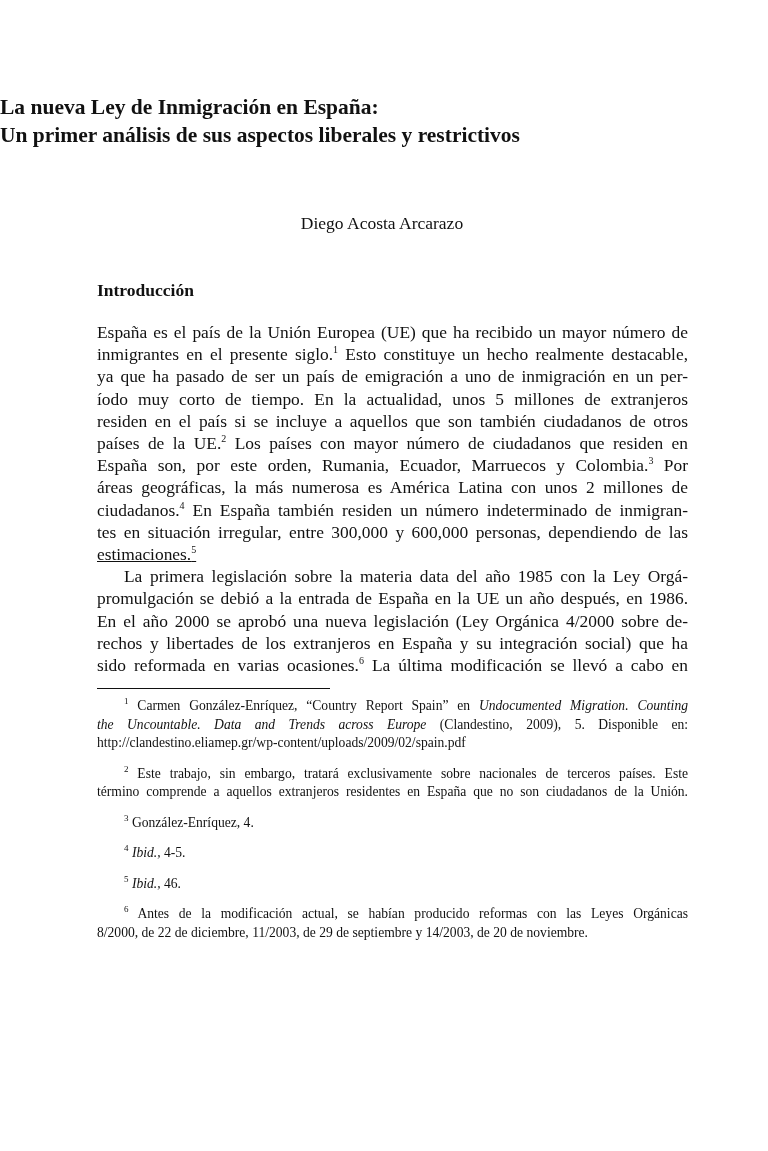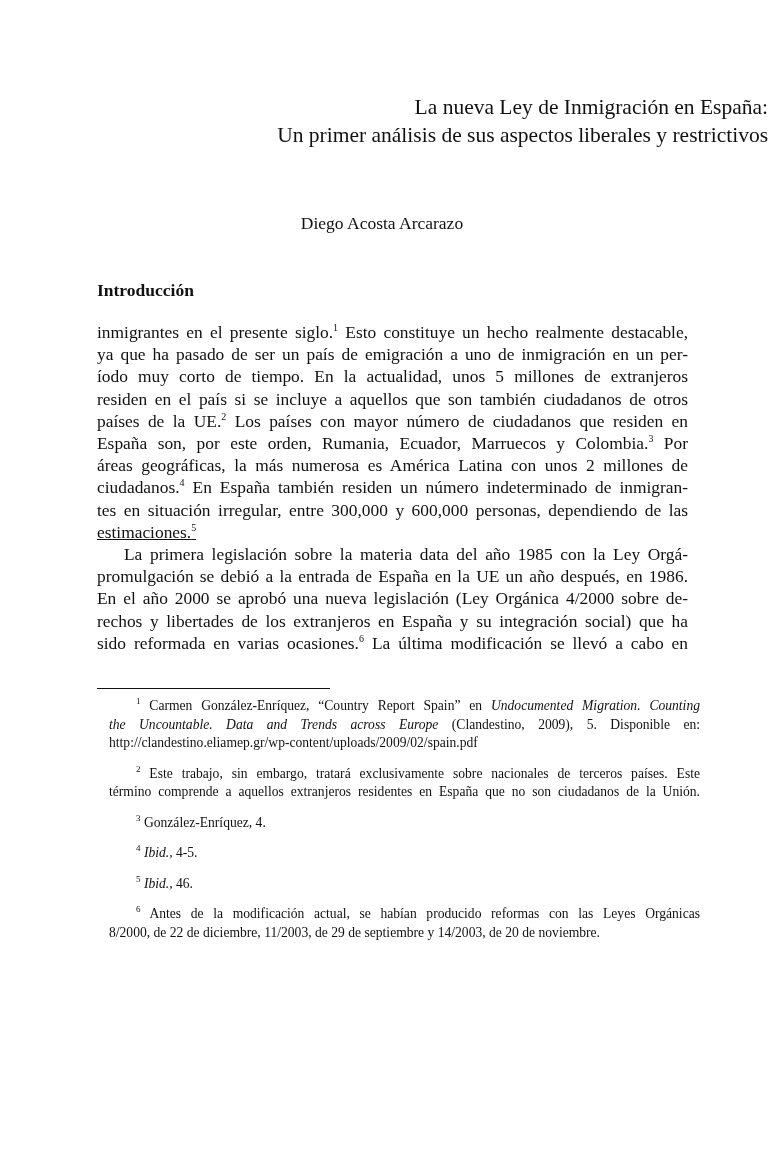--- a/index.html
+++ b/index.html
@@ -1,27 +1,27 @@
 <!DOCTYPE html>
 <html><head>
 <meta charset="utf-8">
 <style>
   html, body { margin: 0; padding: 0; background: #ffffff; }
   body { width: 768px; height: 1151px; position: relative; overflow: hidden; color: #111; font-family: "Liberation Serif", "DejaVu Serif", serif; }
   .page { position: absolute; left: 0; top: 0; width: 768px; height: 1151px; background: #fff; }
-  .title { position: absolute; left: 0; width: 768px; top: 93px; text-align: right; font-weight: normal; font-size: 21.5px; line-height: 28px; }
+  .title { position: absolute; left: 0; width: 768px; top: 93px; text-align: left; font-weight: bold; font-size: 21.5px; line-height: 28px; }
   .author { position: absolute; left: 0; width: 764px; top: 211px; text-align: center; font-size: 17.5px; line-height: 24px; }
   .heading { position: absolute; left: 97px; top: 278px; font-weight: bold; font-size: 17.5px; line-height: 24px; }
   .body { position: absolute; left: 97px; width: 591px; top: 321px; font-size: 17.4px; line-height: 22.2px; text-align: justify; }
   .body p { margin: 0; }
   .body .line { display: block; text-align: justify; text-align-last: justify; white-space: nowrap; }
   .body .line.last { text-align-last: left; text-decoration: underline; }
   sup { font-size: 10px; line-height: 0; vertical-align: 7px; }
   .rule { position: absolute; left: 97px; top: 688px; width: 233px; height: 1px; background: #111; }
-  .footnotes { position: absolute; left: 109px; width: 591px; top: 697px; font-size: 13.6px; line-height: 18.5px; }
+  .footnotes { position: absolute; left: 97px; width: 591px; top: 697px; font-size: 13.6px; line-height: 18.5px; }
   .fn { margin: 0 0 12px 0; text-align: justify; }
   .fn sup { font-size: 9px; vertical-align: 6px; }
   .fn .l { display: block; text-align: justify; text-align-last: justify; white-space: nowrap; }
   .fn .l.last { text-align-last: left; }
   .fn .l.ind { padding-left: 27px; }
   .link { color: #111; }
   i { font-style: italic; }
 </style>
 </head>
 <body>
@@ -32,20 +32,21 @@
     <div>La nueva Ley de Inmigración en España:</div>
     <div>Un primer análisis de sus aspectos liberales y restrictivos</div>
   </div>
 
   <div class="author">Diego Acosta Arcarazo</div>
 
   <div class="heading">Introducción</div>
 
   <div class="body">
     <p>
+      <span class="line">España es el país de la Unión Europea (UE) que ha recibido un mayor número de</span>
       <span class="line"><span>inmigrantes en el presente siglo.</span><sup>1</sup><span> Esto constituye un hecho realmente destacable,</span></span>
       <span class="line">ya que ha pasado de ser un país de emigración a uno de inmigración en un per-</span>
       <span class="line">íodo muy corto de tiempo. En la actualidad, unos 5 millones de extranjeros</span>
       <span class="line">residen en el país si se incluye a aquellos que son también ciudadanos de otros</span>
       <span class="line"><span>países de la UE.</span><sup>2</sup><span>  Los países con mayor número de ciudadanos que residen  en</span></span>
       <span class="line"><span>España son, por este orden, Rumania, Ecuador, Marruecos y Colombia.</span><sup>3</sup><span>  Por</span></span>
       <span class="line">áreas geográficas, la más numerosa es América Latina con unos 2 millones de</span>
       <span class="line"><span>ciudadanos.</span><sup>4</sup><span>  En España también residen un número indeterminado de inmigran-</span></span>
       <span class="line">tes en situación irregular, entre 300,000 y 600,000 personas, dependiendo de las</span>
       <span class="line last"><span>estimaciones.</span><sup>5</sup></span>

